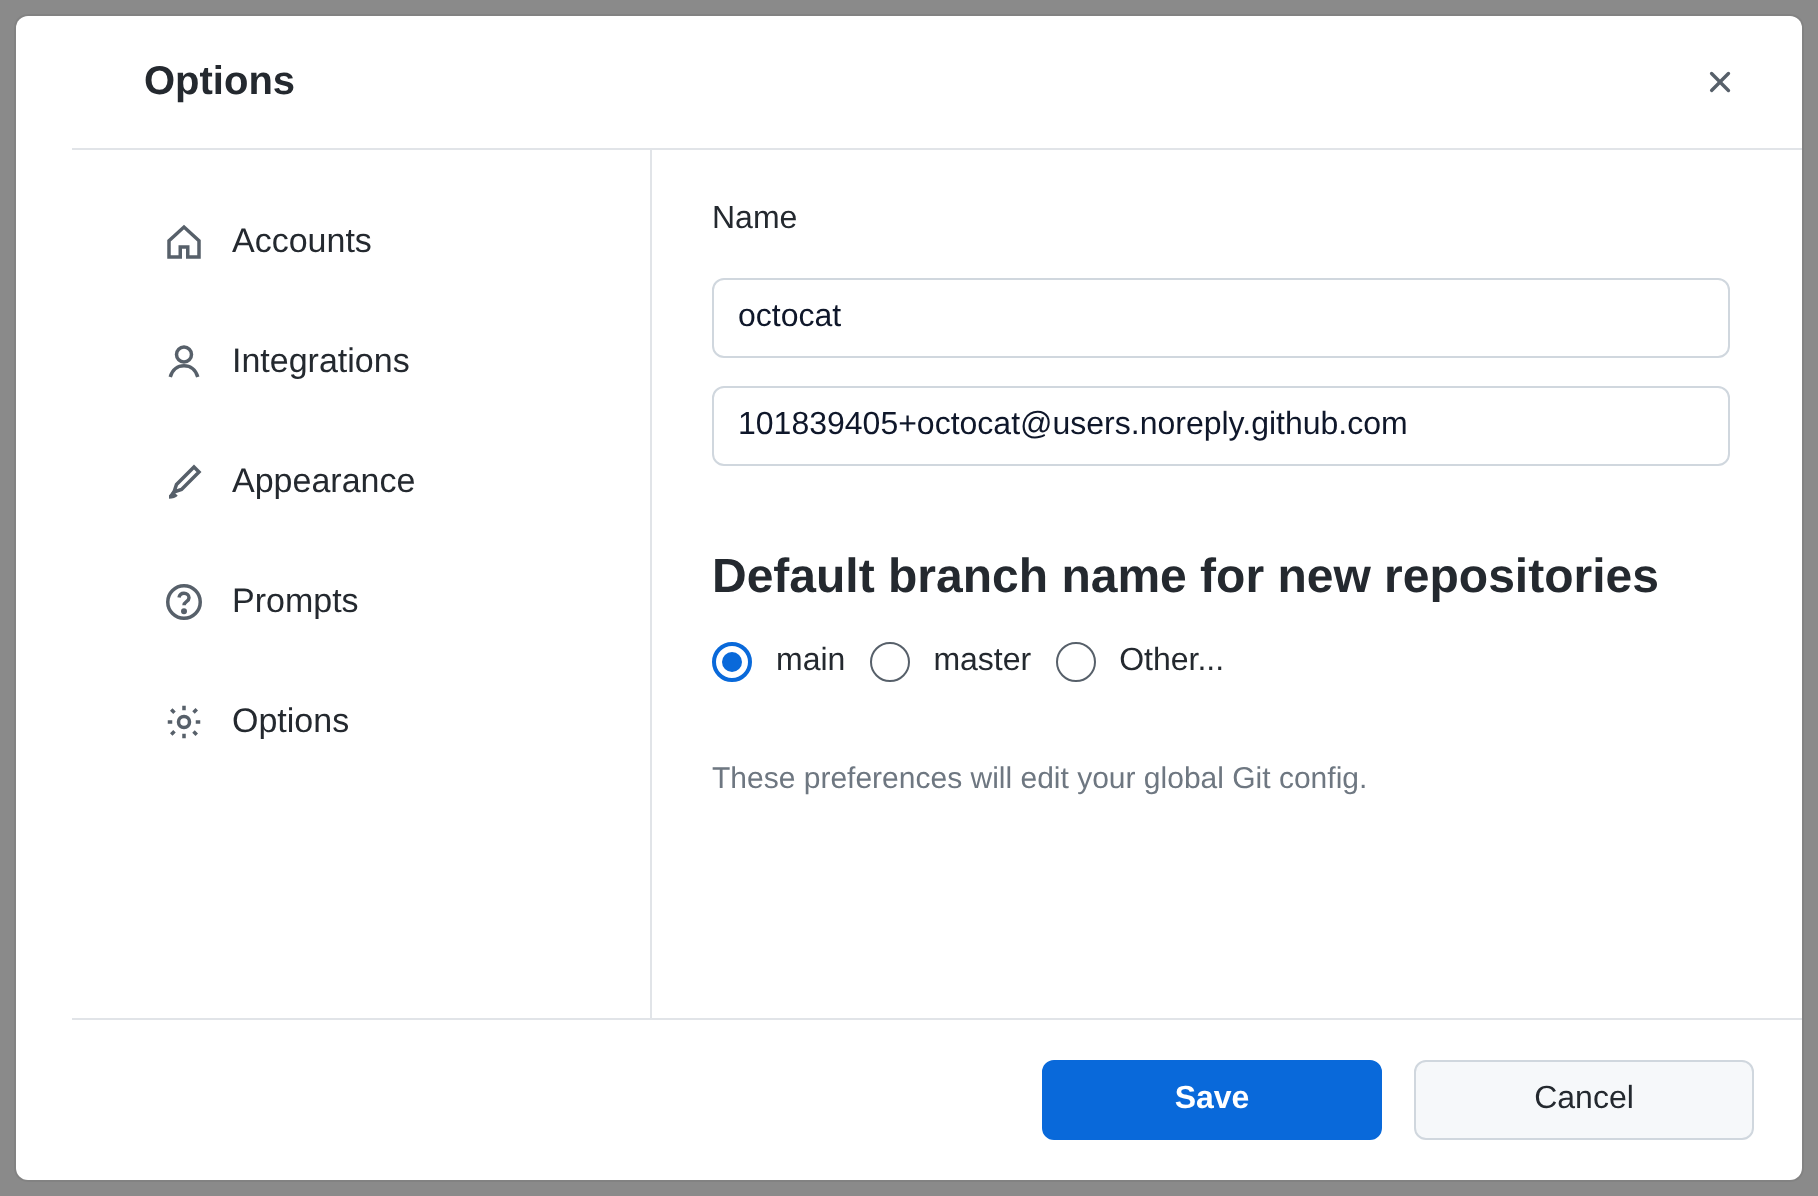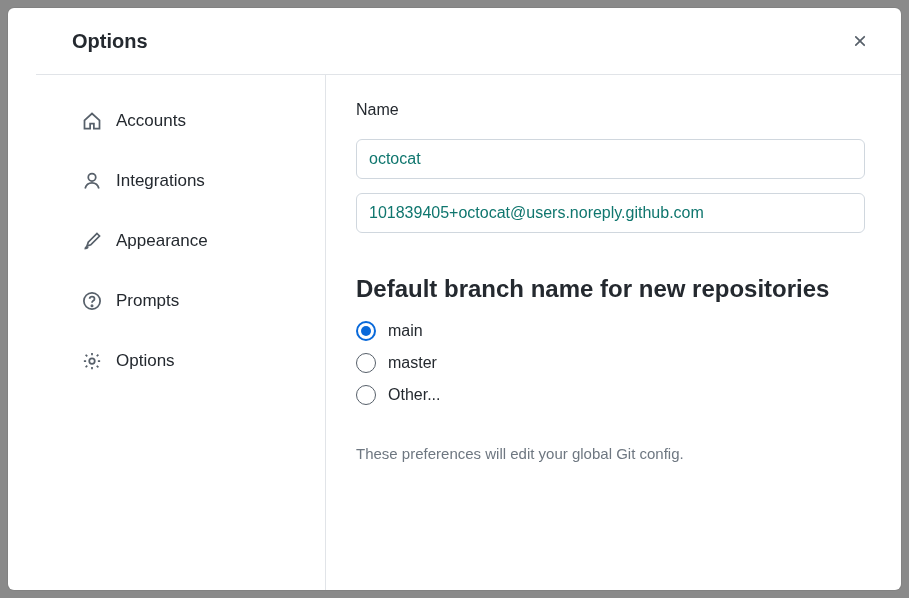--- a/index.html
+++ b/index.html
@@ -56,26 +56,26 @@
     padding: 26px 36px 10px 30px;
     overflow: auto;
   }
   .field-label { font-size: 16px; color: #24292f; margin-bottom: 20px; display:block; }
   .text-input {
     width: 100%;
     border: 1px solid #d0d7de;
     border-radius: 6px;
     padding: 10px 12px;
     font-size: 16px;
-    color: #0f766e;
+    color: #0f172a;
     margin-bottom: 14px;
     background: #fff;
   }
   .section-title { font-size: 24px; font-weight: 600; color: #24292f; margin-top: 28px; margin-bottom: 18px; }
-  .radio-group { display: flex; flex-direction: column; gap: 12px; margin-bottom: 40px;}
+  .radio-group { display: flex; flex-direction: row; gap: 12px; margin-bottom: 40px;}
   .radio-row { display:flex; align-items:center; gap: 12px; font-size: 16px; color:#24292f; cursor:pointer;}
   .radio-outer {
     width: 20px; height: 20px; border-radius: 50%;
     border: 1px solid #57606a; display:flex; align-items:center; justify-content:center;
     background:#fff;
   }
   .radio-row.checked .radio-outer { border: 2px solid #0969da; }
   .radio-inner { width: 10px; height: 10px; border-radius:50%; background: transparent; }
   .radio-row.checked .radio-inner { background:#0969da; }
   .hint { color: #6e7781; font-size: 15px; }
@@ -198,13 +198,17 @@
               <span class="radio-inner"></span>
             </span>
           <span>Other...</span>
         </label>
       </div>
 
       <p class="hint">These preferences will edit your global Git config.</p>
     </div>
   </div>
 
+  <div class="footer">
+    <button class="btn btn-primary">Save</button>
+    <button class="btn btn-secondary">Cancel</button>
+  </div>
 </div>
 
 </body></html>

